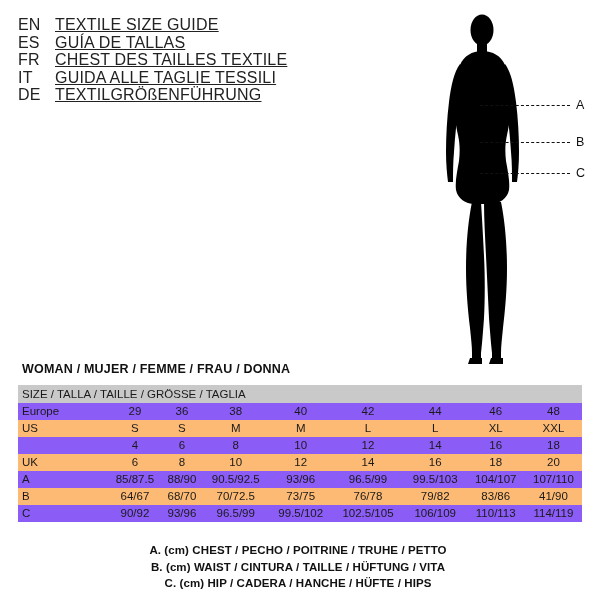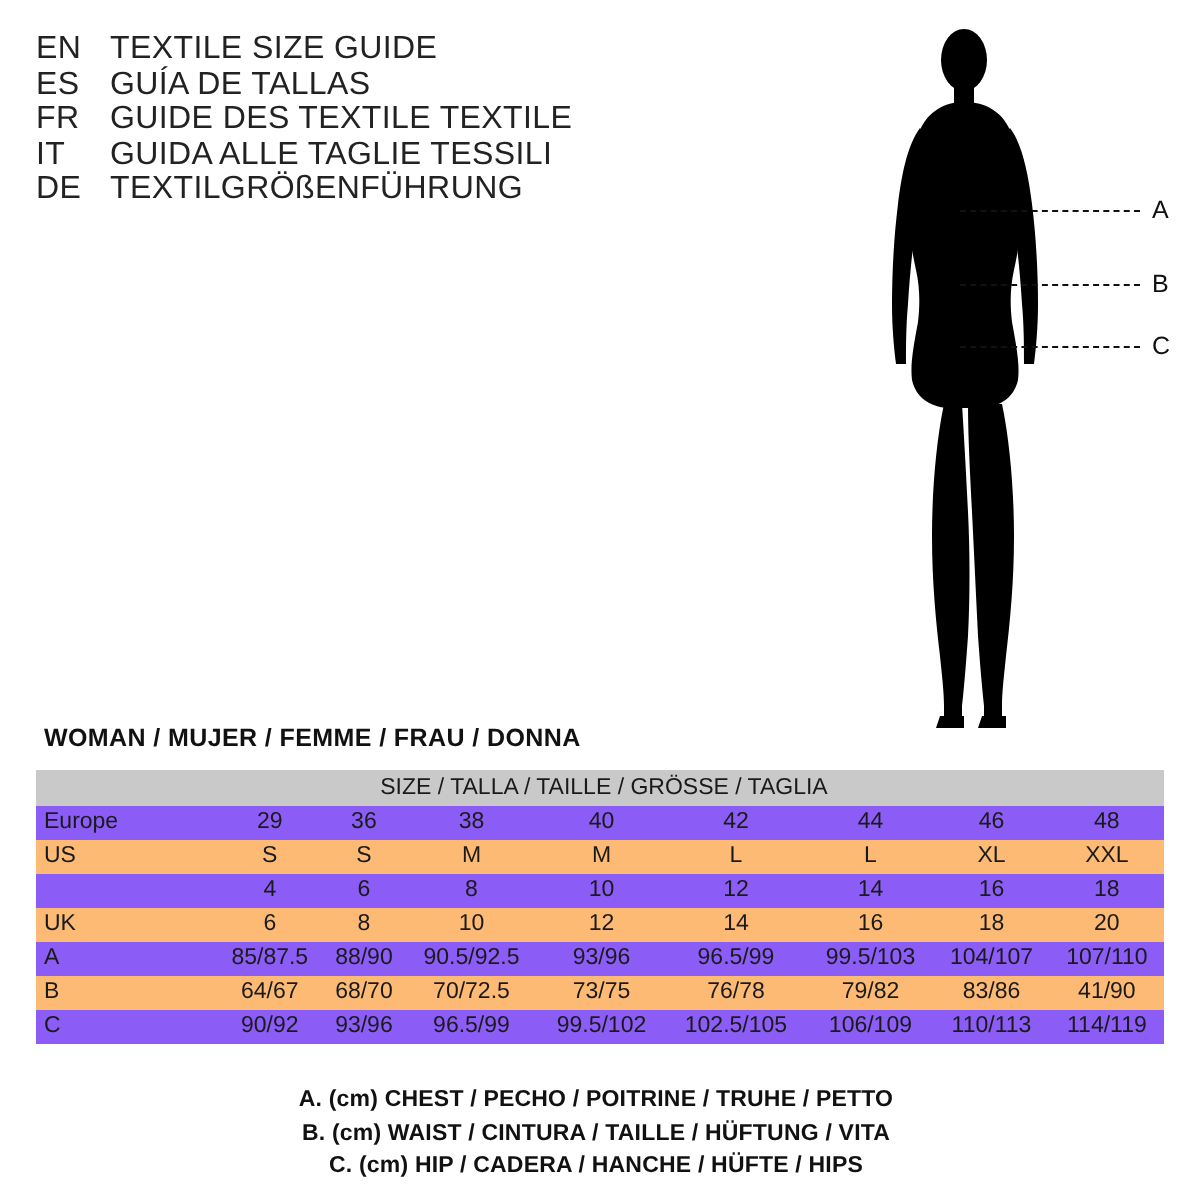--- a/index.html
+++ b/index.html
@@ -36,20 +36,21 @@
     letter-spacing: 0.2px;
   }
   .lang-code {
     width: 37px;
     flex: 0 0 37px;
     color: #222;
   }
   .lang-text {
     color: #222;
     white-space: nowrap;
+    text-decoration: underline;
   }
 
   
   .figure-wrap {
     position: absolute;
     right: 10px;
     top: 6px;
     width: 170px;
     height: 370px;
   }
@@ -113,21 +114,21 @@
     white-space: nowrap;
   }
   table.size-table td.label {
     text-align: left;
     padding-left: 4px;
     width: 86px;
   }
   tr.header-row td {
     background: #c9c9c9;
     font-weight: normal;
-    text-align: center;
+    text-align: left;
     padding-left: 4px;
     height: 18px;
     line-height: 18px;
   }
   tr.shade td {
     background: #8b5cf6;
   }
   tr.plain td {
     background: #fdba74;
   }
@@ -157,21 +158,21 @@
     <div class="lang-row">
       <span class="lang-code">EN</span>
       <span class="lang-text">TEXTILE SIZE GUIDE</span>
     </div>
     <div class="lang-row">
       <span class="lang-code">ES</span>
       <span class="lang-text">GUÍA DE TALLAS</span>
     </div>
     <div class="lang-row">
       <span class="lang-code">FR</span>
-      <span class="lang-text">GUIDE DES TEXTILE TEXTILE</span>
+      <span class="lang-text">CHEST DES TAILLES TEXTILE</span>
     </div>
     <div class="lang-row">
       <span class="lang-code">IT</span>
       <span class="lang-text">GUIDA ALLE TAGLIE TESSILI</span>
     </div>
     <div class="lang-row">
       <span class="lang-code">DE</span>
       <span class="lang-text">TEXTILGRÖßENFÜHRUNG</span>
     </div>
   </div>

